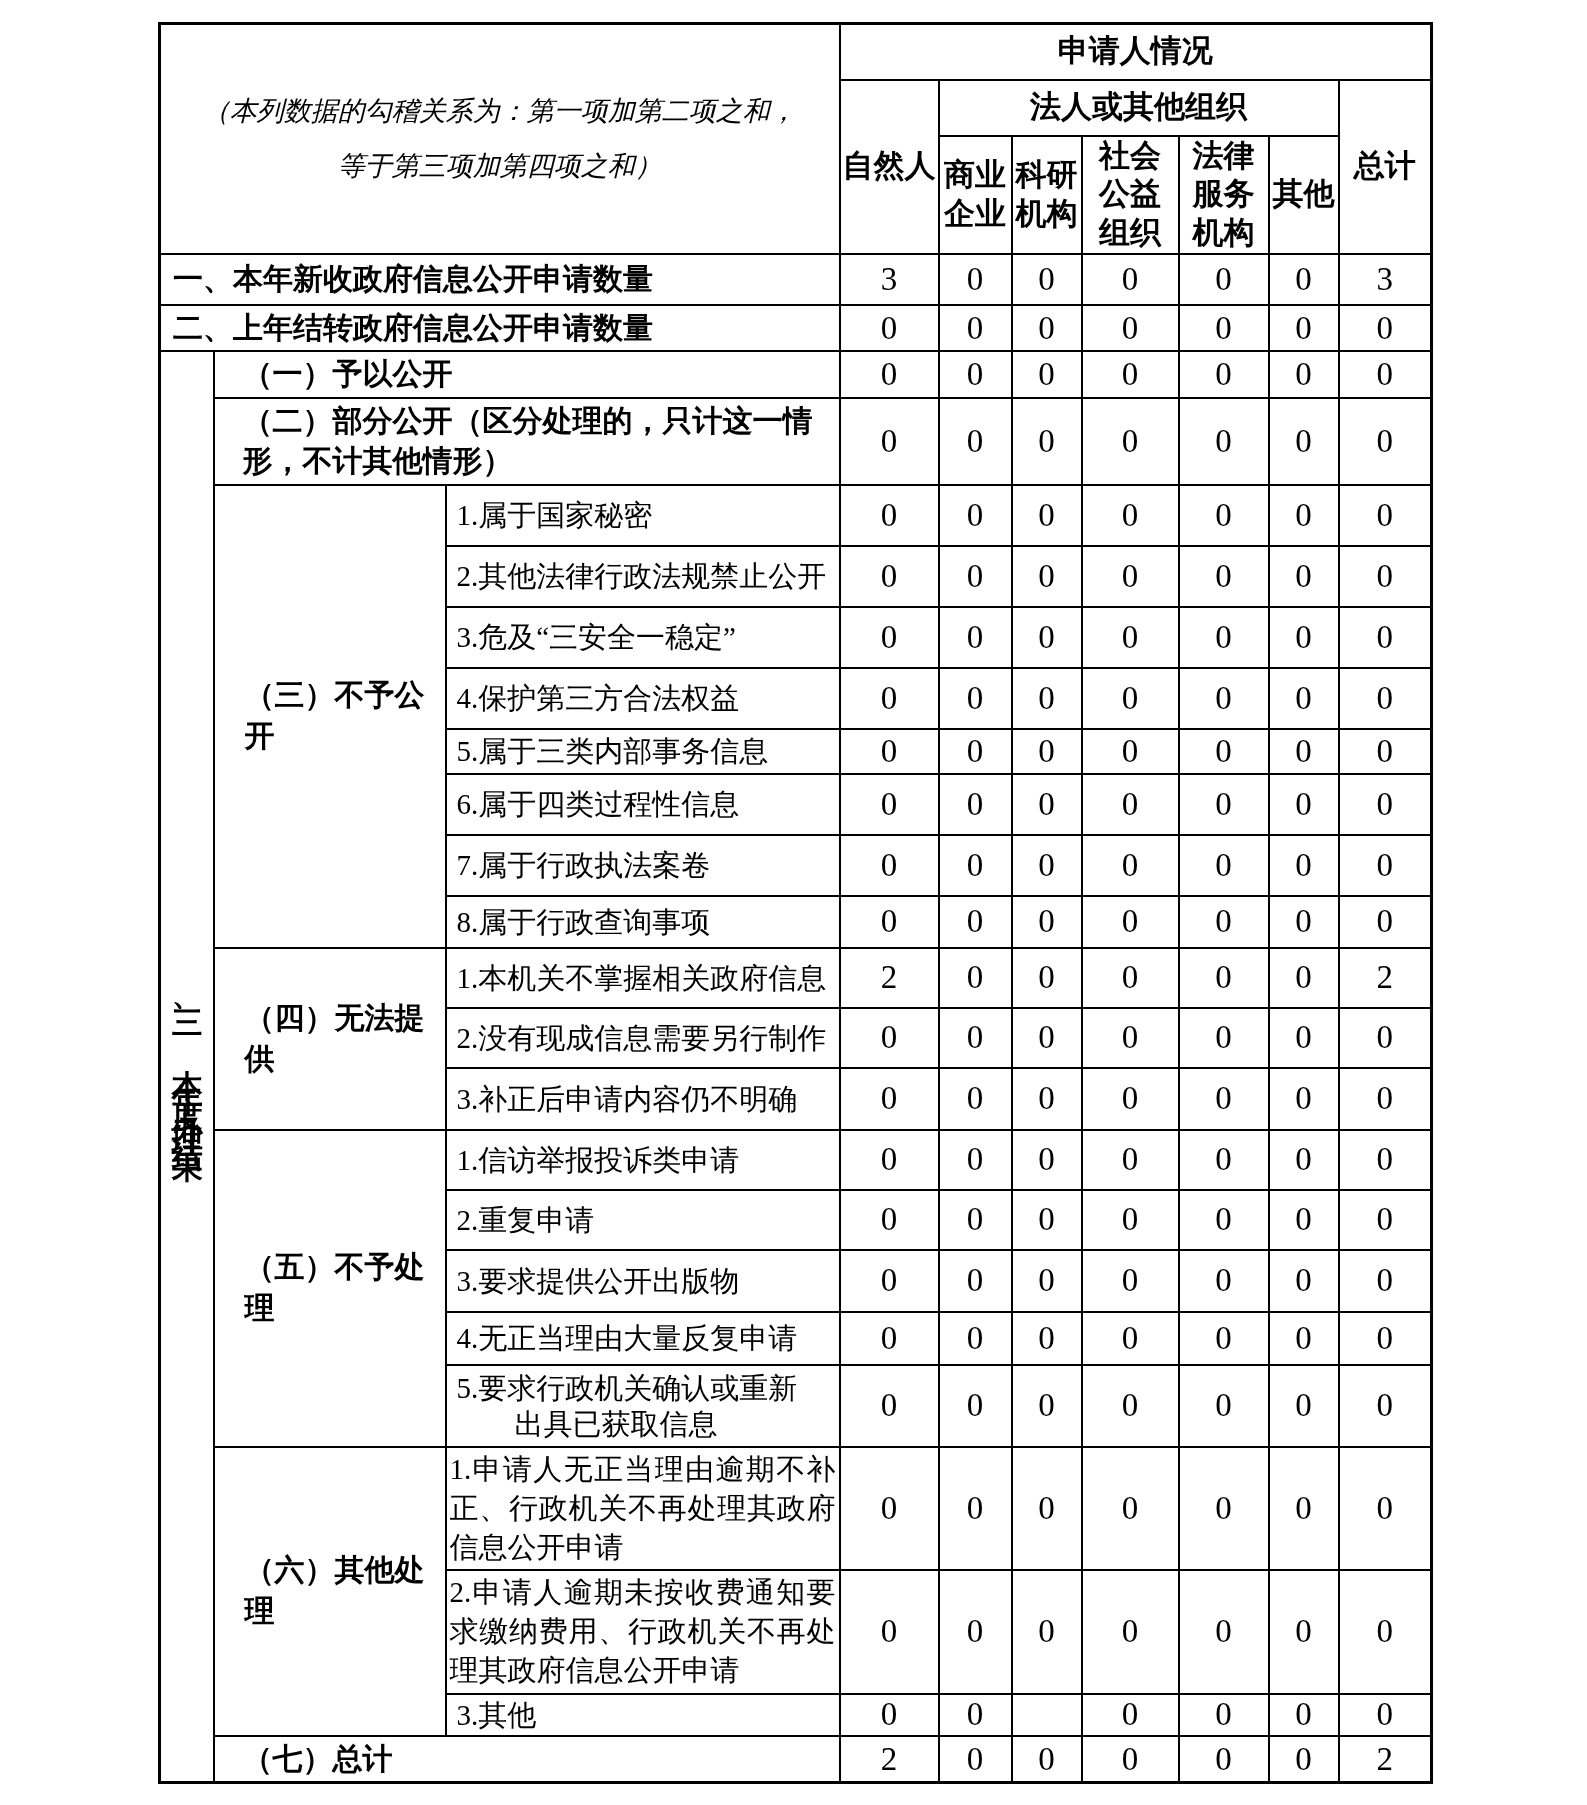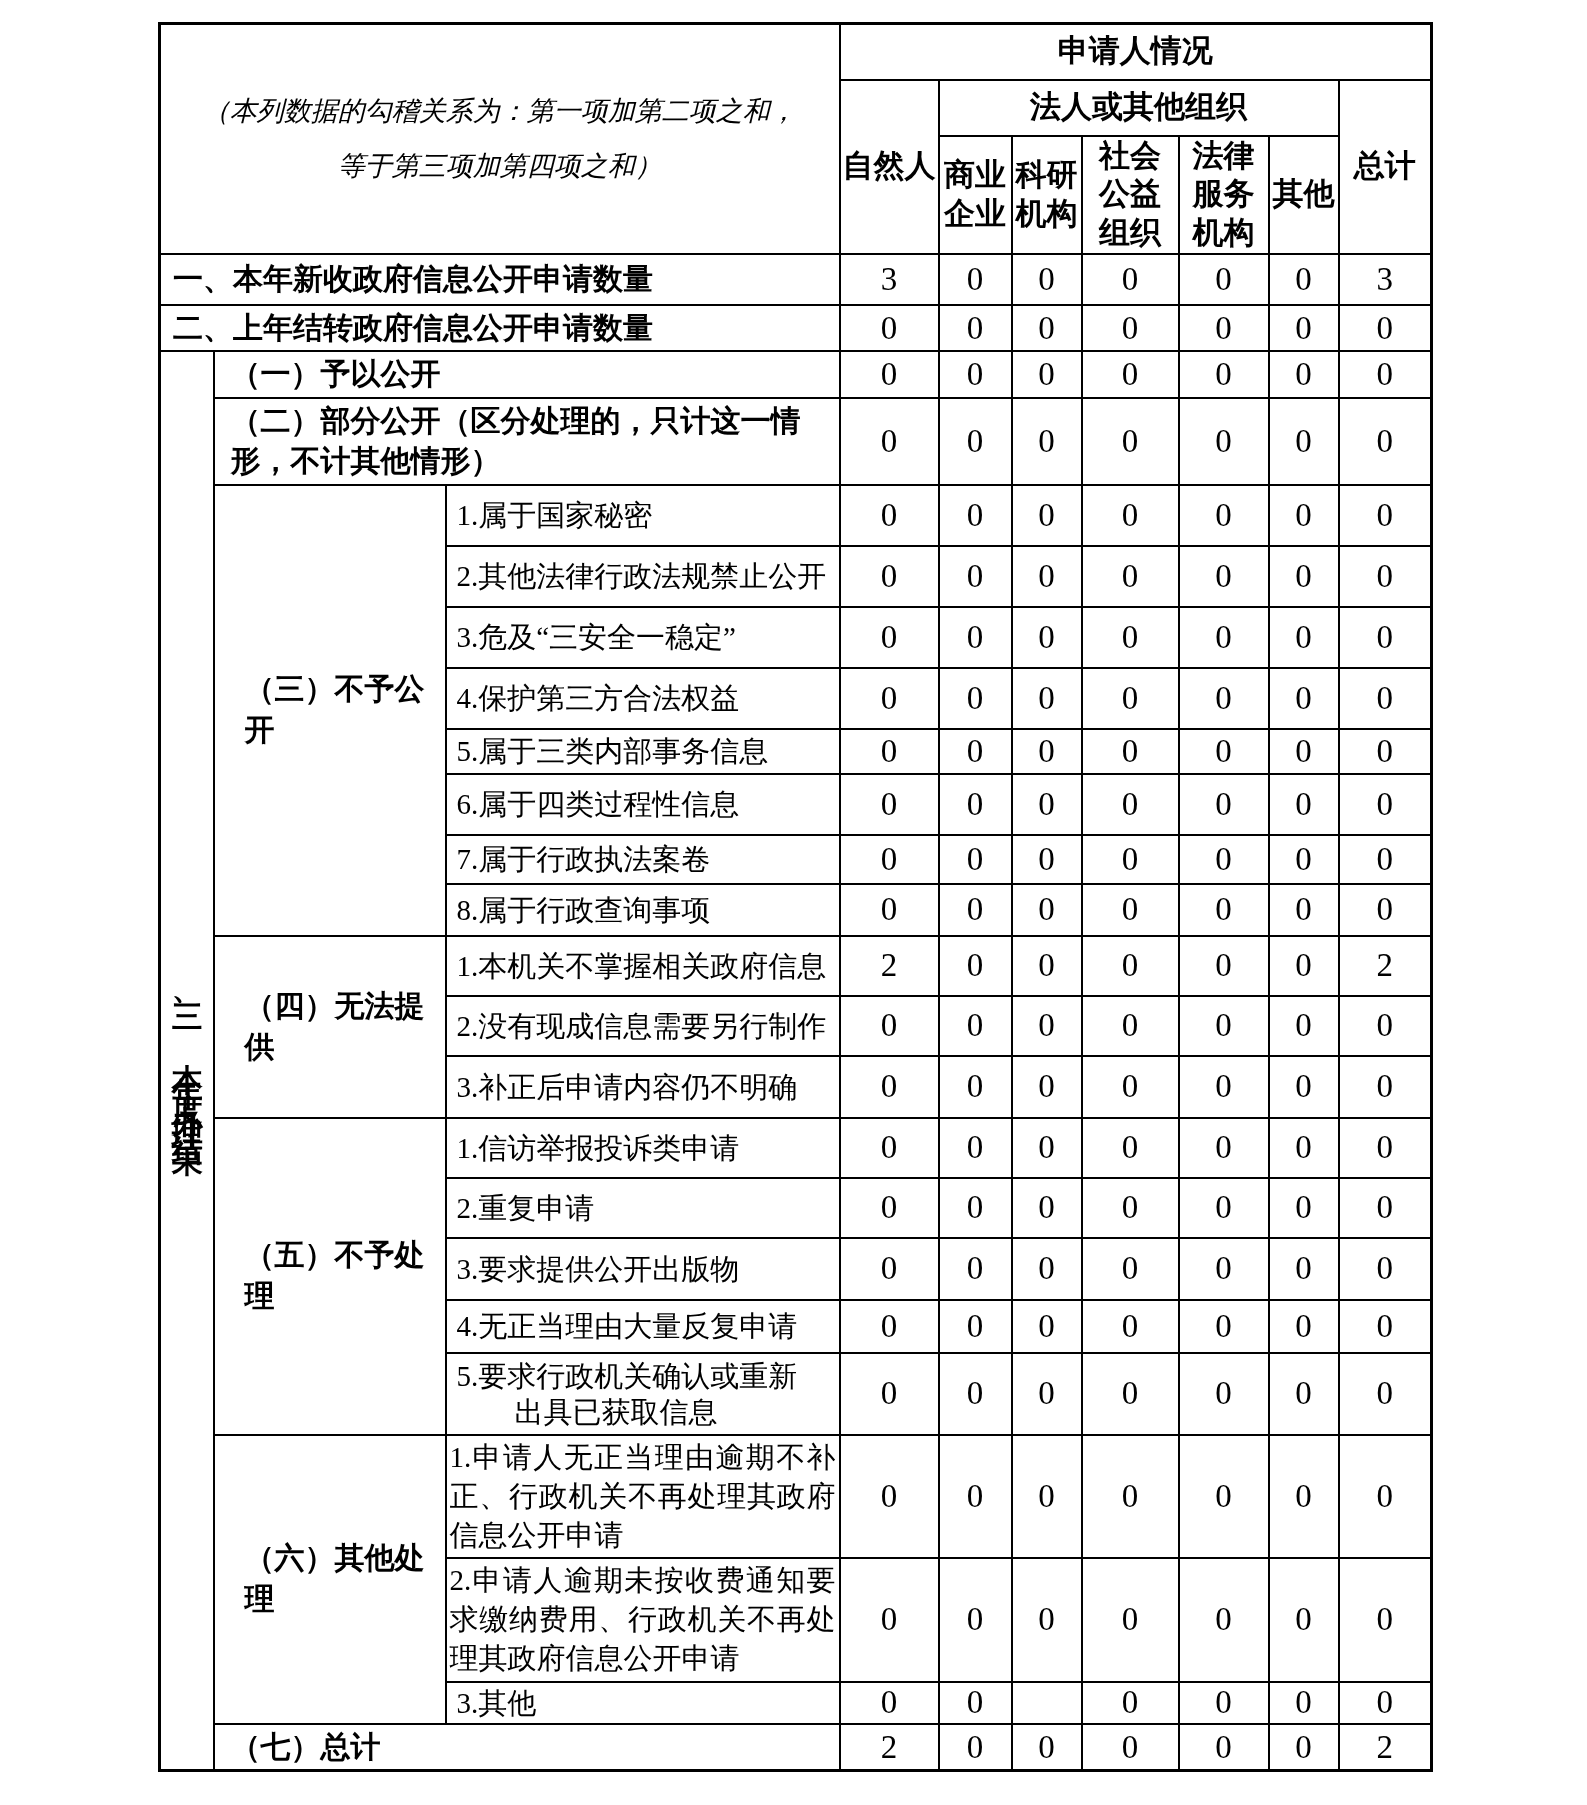--- a/index.html
+++ b/index.html
@@ -9,21 +9,21 @@
     border-collapse:collapse;table-layout:fixed;
     border:3px solid #000;
   }
   table.report td,table.report th{border:2px solid #000;vertical-align:middle;overflow:hidden;background:#fff;}
   
   .hd{font-family:"Liberation Sans",sans-serif;font-weight:bold;font-size:31px;text-align:center;line-height:1.25;padding:0 2px;}
   
   .note{font-family:"Liberation Serif",serif;font-style:italic;font-size:27px;text-align:center;line-height:2.05;}
   
   .lbl{font-family:Liberation Serif, serif;font-weight:bold;font-size:30px;text-align:left;padding:2px 4px 2px 12px;line-height:1.35;}
-  .ind1{padding-left:16px;border-radius:22px;}
+  .ind1{padding-left:28px;border-radius:22px;}
   
   .sec{font-family:"Liberation Sans",sans-serif;font-weight:bold;font-size:30px;text-align:left;padding-left:30px;border-radius:17px;}
   
   .sub{font-family:"Liberation Serif",serif;font-size:29px;text-align:left;padding:2px 4px 2px 10px;line-height:1.25;white-space:pre-line;}
   .jus{text-align:justify;padding-left:3px;padding-right:3px;line-height:1.35;}
   
   .v{font-family:"Liberation Serif",serif;font-size:33px;text-align:center;}
   
   .vstrip{text-align:center;}
   .vtext{
@@ -171,21 +171,21 @@
   <tr style="height:61px">
     <td class="sub">6.属于四类过程性信息</td>
     <td class="v">0</td>
     <td class="v">0</td>
     <td class="v">0</td>
     <td class="v">0</td>
     <td class="v">0</td>
     <td class="v">0</td>
     <td class="v">0</td>
   </tr>
-  <tr style="height:49px">
+  <tr style="height:61px">
     <td class="sub">7.属于行政执法案卷</td>
     <td class="v">0</td>
     <td class="v">0</td>
     <td class="v">0</td>
     <td class="v">0</td>
     <td class="v">0</td>
     <td class="v">0</td>
     <td class="v">0</td>
   </tr>
   <tr style="height:52px">

